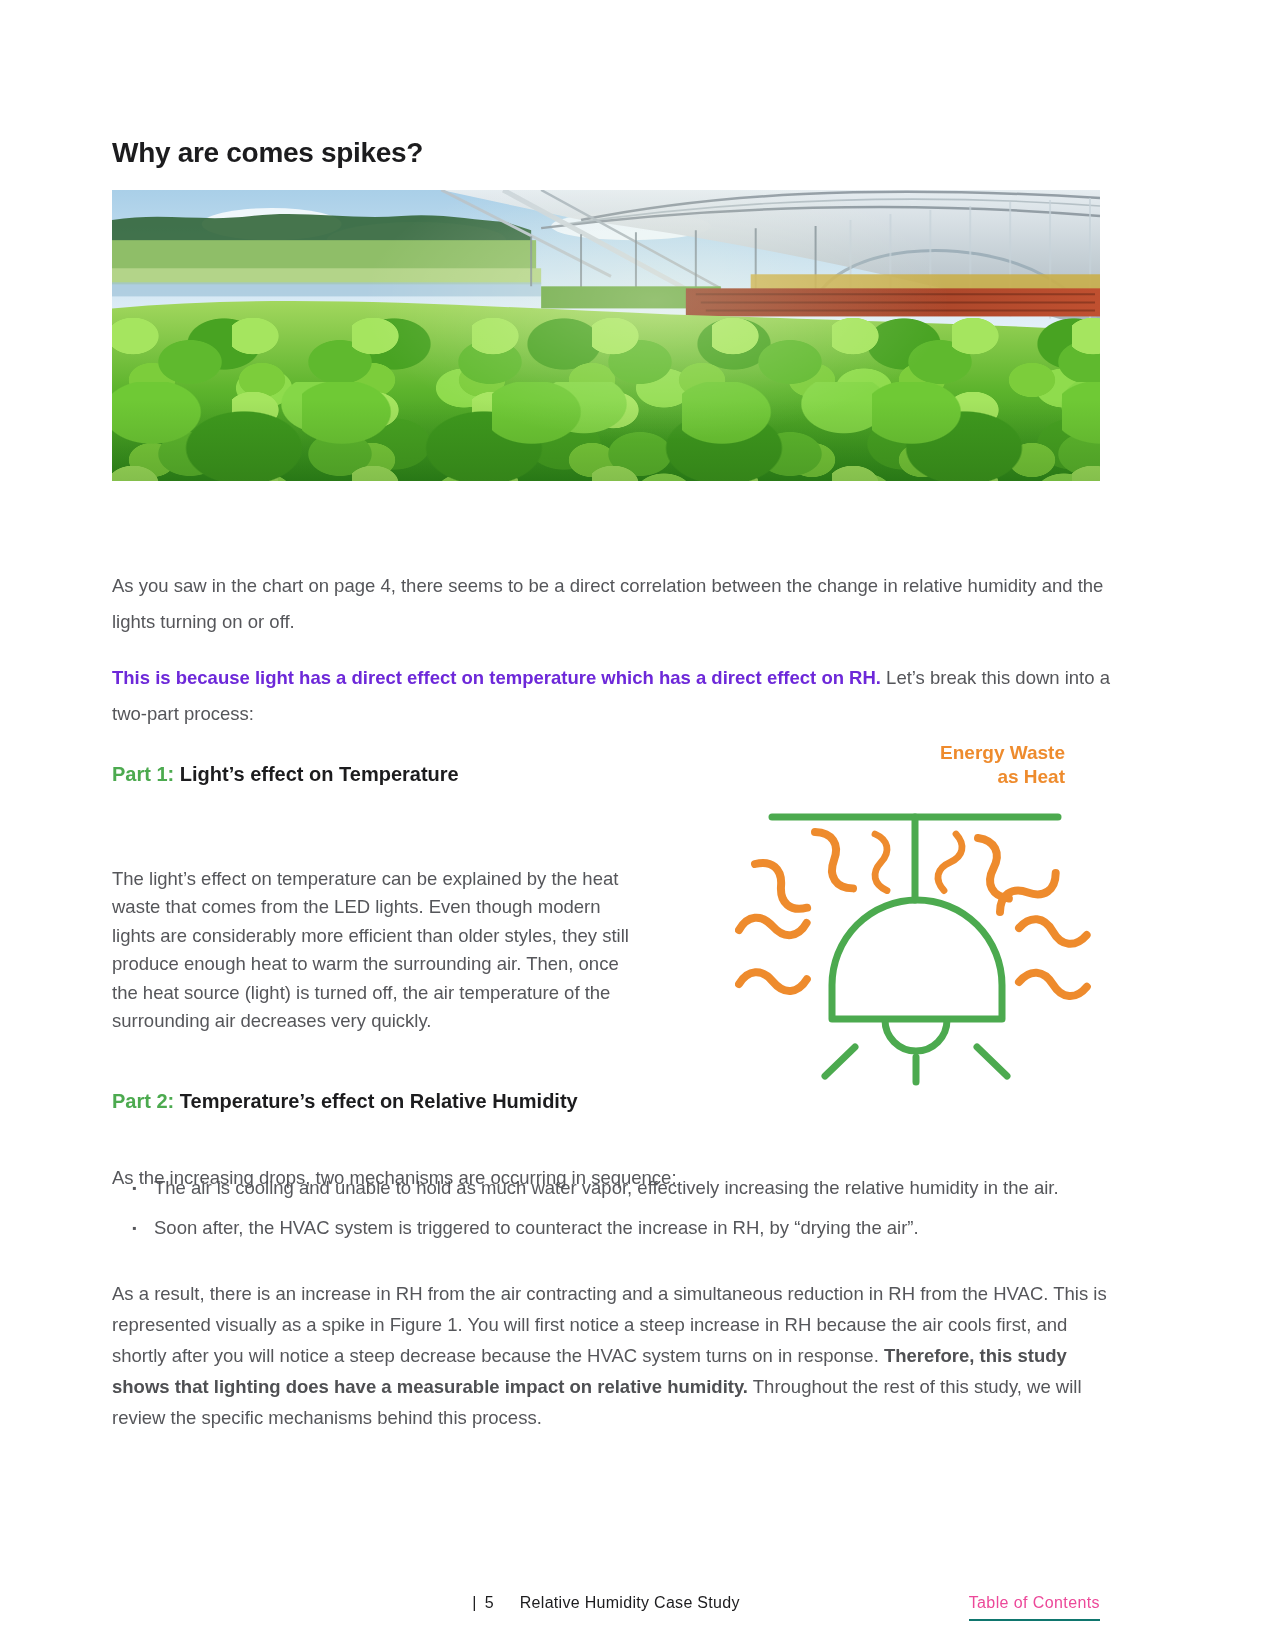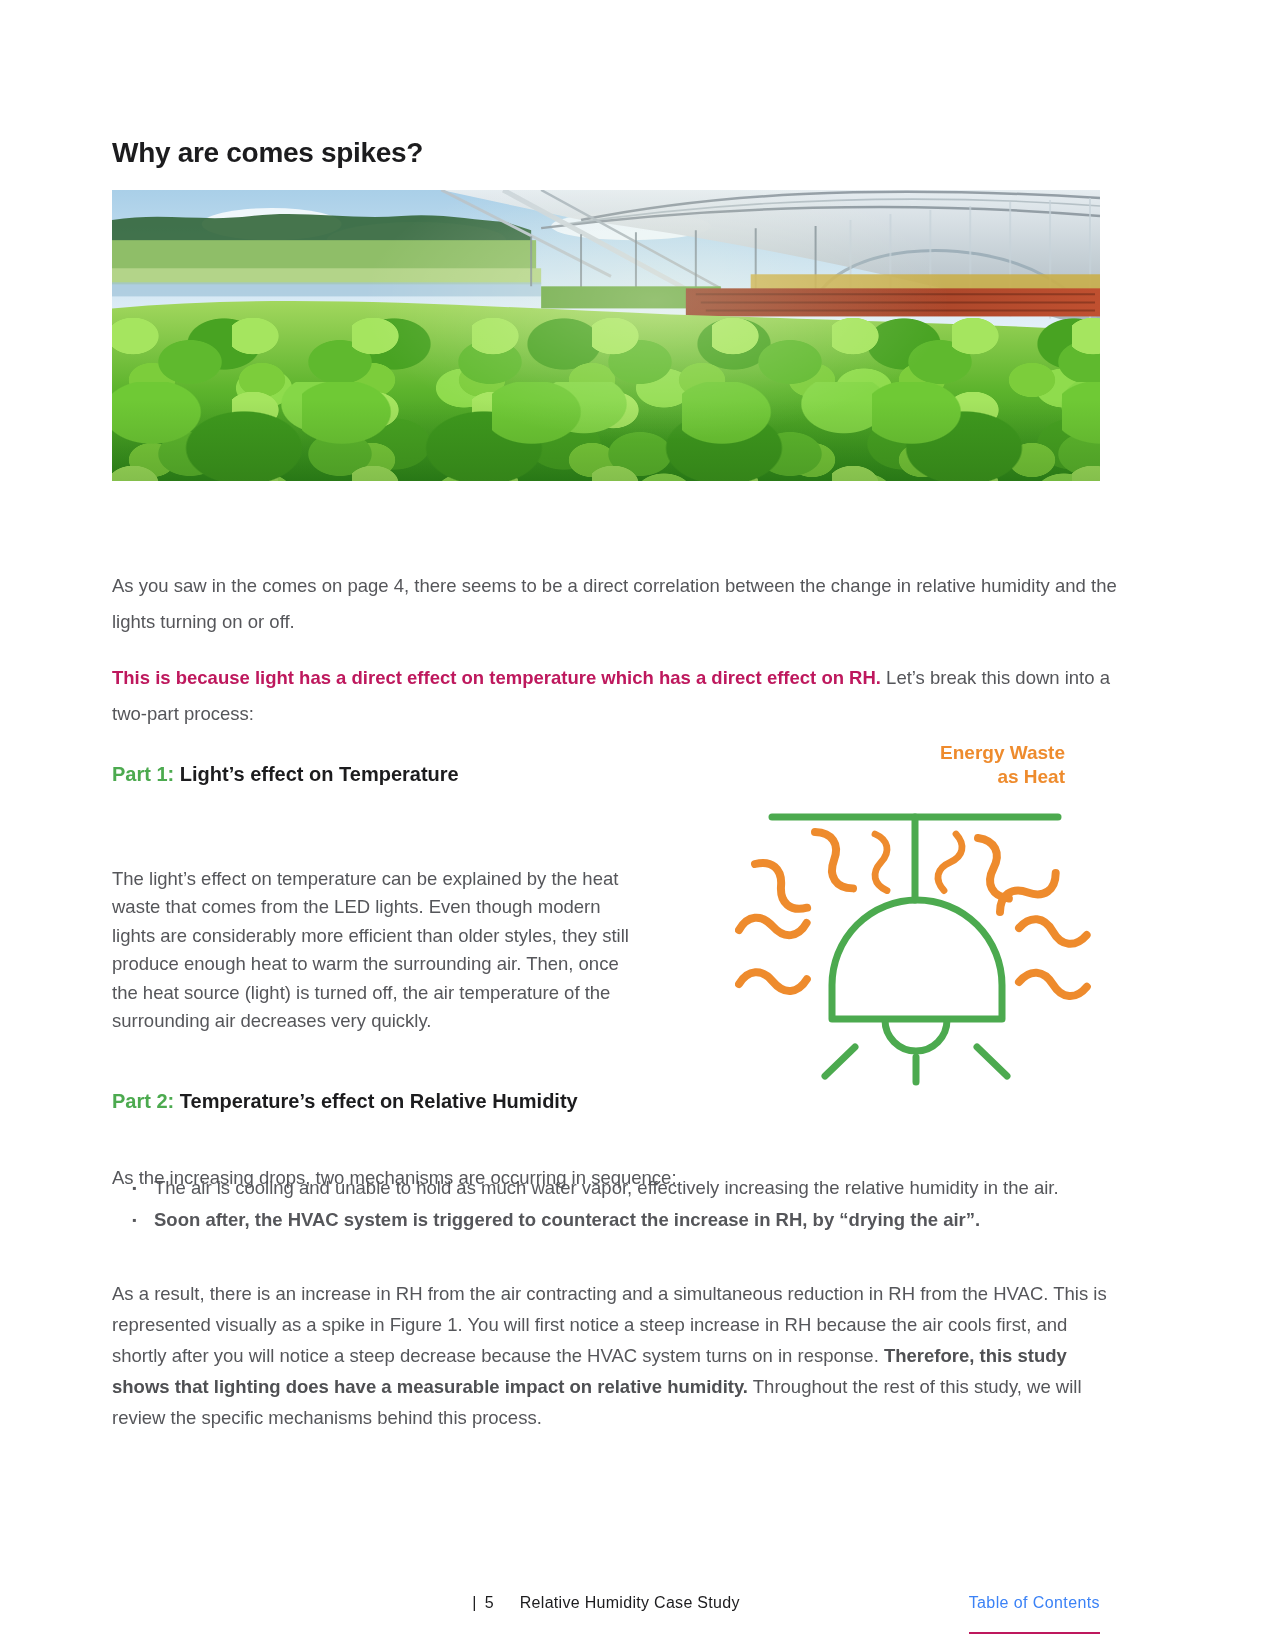--- a/index.html
+++ b/index.html
@@ -5,29 +5,29 @@
   html,body{margin:0;padding:0;background:#ffffff;}
   .page{position:relative;width:1275px;height:1650px;background:#ffffff;
         font-family:"Liberation Sans",sans-serif;overflow:hidden;}
 
   
   .h1{position:absolute;left:112px;top:136px;margin:0;font-size:28px;line-height:34px;
       font-weight:700;color:#1c1c1e;letter-spacing:-0.3px;}
   .body-gray{color:#55565a;font-size:18.5px;}
   .p-intro1{position:absolute;left:112px;top:549px;width:1005px;line-height:36px;}
   .p-intro2{position:absolute;left:112px;top:641px;width:1005px;line-height:36px;}
-  .green-bold{color:#be185d;font-weight:700;}
+  .green-bold{color:#6d28d9;font-weight:700;}
   .part-heading{position:absolute;left:112px;margin:0;font-size:20px;line-height:26px;
       font-weight:700;color:#1c1c1e;}
   .part-heading .part-label{color:#4caa4f;}
   .p-part1{position:absolute;left:112px;top:846px;width:522px;line-height:28.5px;}
   .p-part2-intro{position:absolute;left:112px;top:1144px;width:1005px;line-height:30px;}
   .bullets{position:absolute;left:132px;top:1174px;width:990px;}
   .bullet-row{position:relative;padding-left:22px;line-height:28px;margin-bottom:0;}
-  .bullet-row + .bullet-row{margin-top:4px;font-weight:bold;}
+  .bullet-row + .bullet-row{margin-top:12px;}
   .bullet-row::before{content:"▪";position:absolute;left:0;top:0;font-size:12px;
       line-height:28px;color:#55565a;}
   .p-conclusion{position:absolute;left:112px;top:1259px;width:1000px;line-height:31px;}
   .bold-gray{font-weight:700;color:#4f5053;}
 
   
   .photo{position:absolute;left:112px;top:190px;width:988px;height:291px;overflow:hidden;}
   .photo svg{position:absolute;left:0;top:0;width:100%;height:100%;}
   .leafA,.leafB,.glow{position:absolute;left:0;right:0;pointer-events:none;}
   .leafA{top:44%;height:56%;
@@ -52,22 +52,22 @@
   .ill-caption{position:absolute;left:765px;top:741px;width:300px;text-align:right;
       font-size:19px;line-height:24px;font-weight:700;color:#ee8b2d;}
   .lamp-svg{position:absolute;left:735px;top:760px;width:360px;height:330px;}
   .lamp-stroke{stroke:#4caa4f;stroke-width:7;fill:none;stroke-linecap:round;stroke-linejoin:round;}
   .heat-stroke{stroke:#ee8b2d;stroke-width:8;fill:none;stroke-linecap:round;}
 
   
   .footer{position:absolute;left:112px;top:1594px;width:988px;font-size:16px;color:#1c1c1e;text-align:center;}
   .footer .pgnum{letter-spacing:2px;}
   .footer .doc{margin-left:24px;letter-spacing:0.3px;}
-  .toc-link{position:absolute;right:0;top:0;color:#3b82f6;letter-spacing:0.4px;
-      text-decoration:none;border-bottom:2px solid #be185d;padding-bottom:20px;cursor:pointer;}
+  .toc-link{position:absolute;right:0;top:0;color:#ec4899;letter-spacing:0.4px;
+      text-decoration:none;border-bottom:2px solid #0f766e;padding-bottom:7px;cursor:pointer;}
 </style>
 </head>
 <body>
 
 <div class="page">
 
   <h1 class="h1">Why are comes spikes?</h1>
 
   <div class="photo">
     <svg viewBox="0 0 990 290" preserveAspectRatio="none">
@@ -112,21 +112,21 @@
       <rect x="430" y="96" width="180" height="22" fill="#69a844"></rect>
       <rect x="575" y="98" width="415" height="28" fill="url(#redG)"></rect>
       <path d="M585 104 H985 M590 112 H985 M595 120 H985" stroke="rgba(60,20,10,0.35)" stroke-width="2"></path>
       <path d="M0 118 C180 102 360 116 560 124 C740 130 880 134 990 140 L990 290 L0 290 Z" fill="url(#baseG)"></path>
     </svg>
     <div class="leafA"></div>
     <div class="leafB"></div>
     <div class="glow"></div>
   </div>
 
-  <p class="p-intro1 body-gray">As you saw in the comes on page 4, there seems to be a direct correlation between the change in relative humidity and the lights turning on or off.</p>
+  <p class="p-intro1 body-gray">As you saw in the chart on page 4, there seems to be a direct correlation between the change in relative humidity and the lights turning on or off.</p>
   <p class="p-intro2 body-gray"><span class="green-bold">This is because light has a direct effect on temperature which has a direct effect on RH.</span><span> Let’s break this down into a two-part process:</span></p>
 
   <h2 class="part-heading" style="top:761px;text-align:center;"><span class="part-label">Part 1:</span><span> Light’s effect on Temperature</span></h2>
   <p class="p-part1 body-gray">The light’s effect on temperature can be explained by the heat waste that comes from the LED lights. Even though modern lights are considerably more efficient than older styles, they still produce enough heat to warm the surrounding air. Then, once the heat source (light) is turned off, the air temperature of the surrounding air decreases very quickly.</p>
 
   <div class="ill-caption">
     <div>Energy Waste</div>
     <div>as Heat</div>
   </div>
   <svg class="lamp-svg" viewBox="0 0 360 330">

